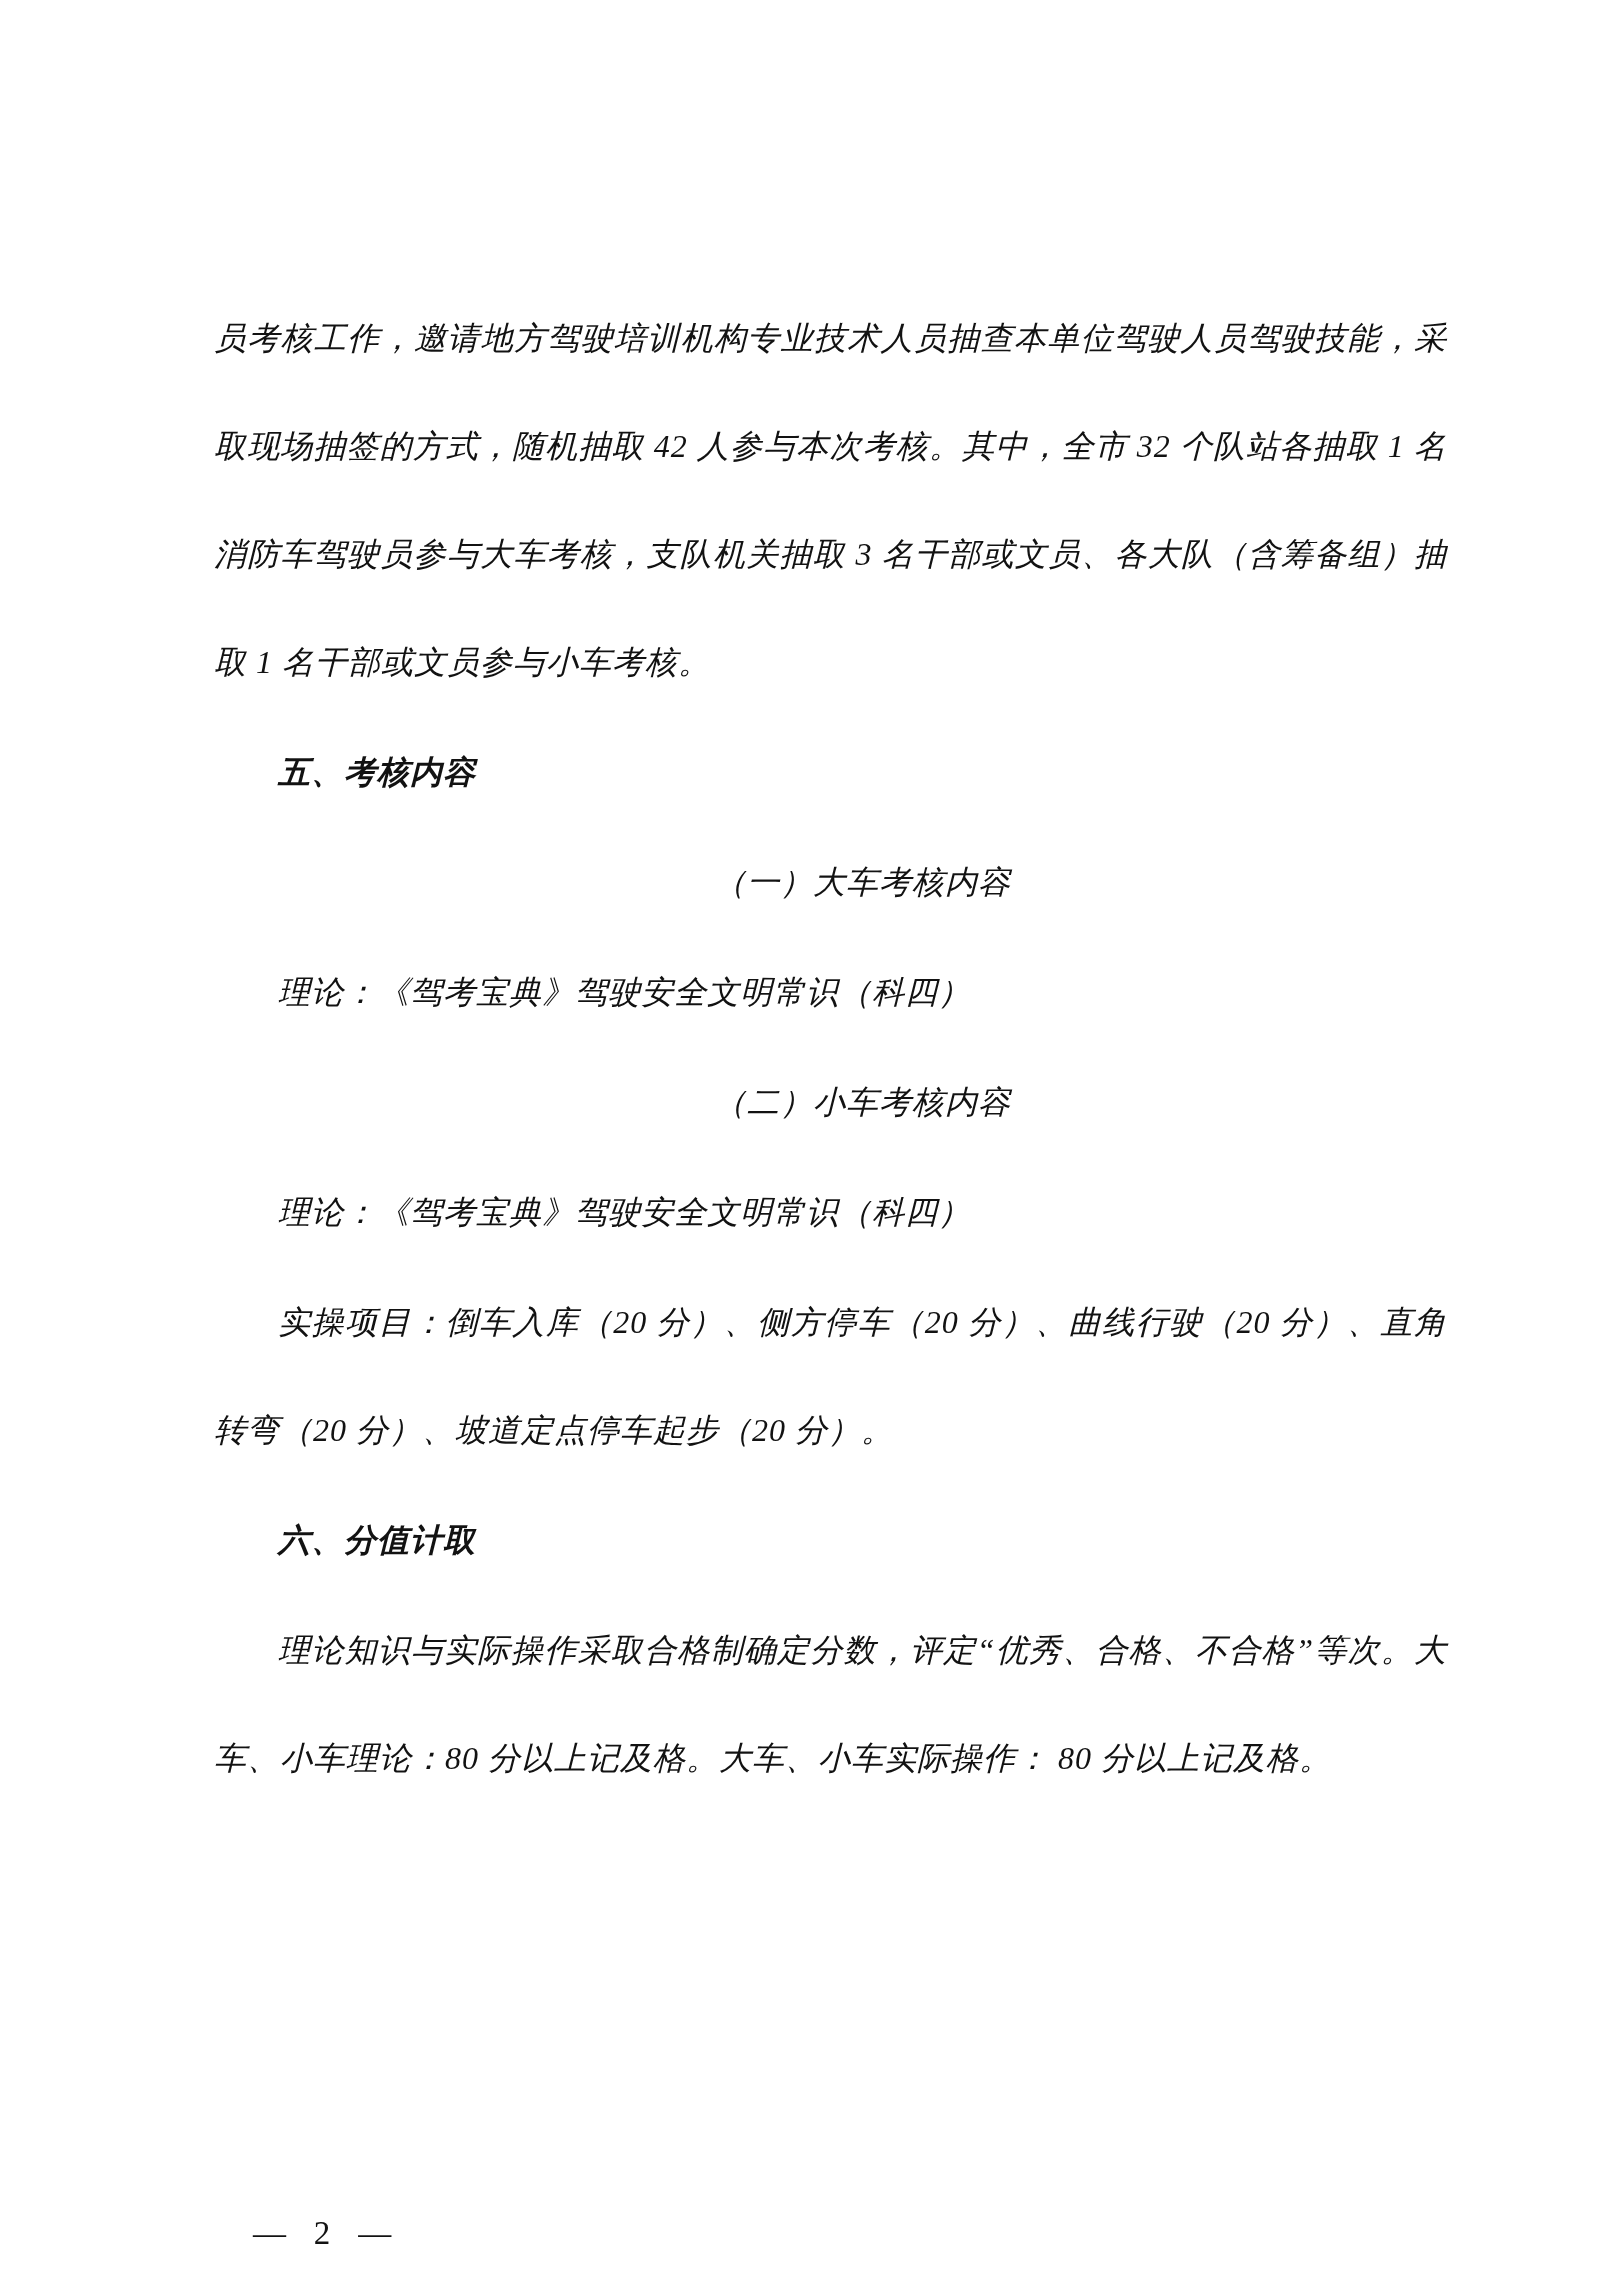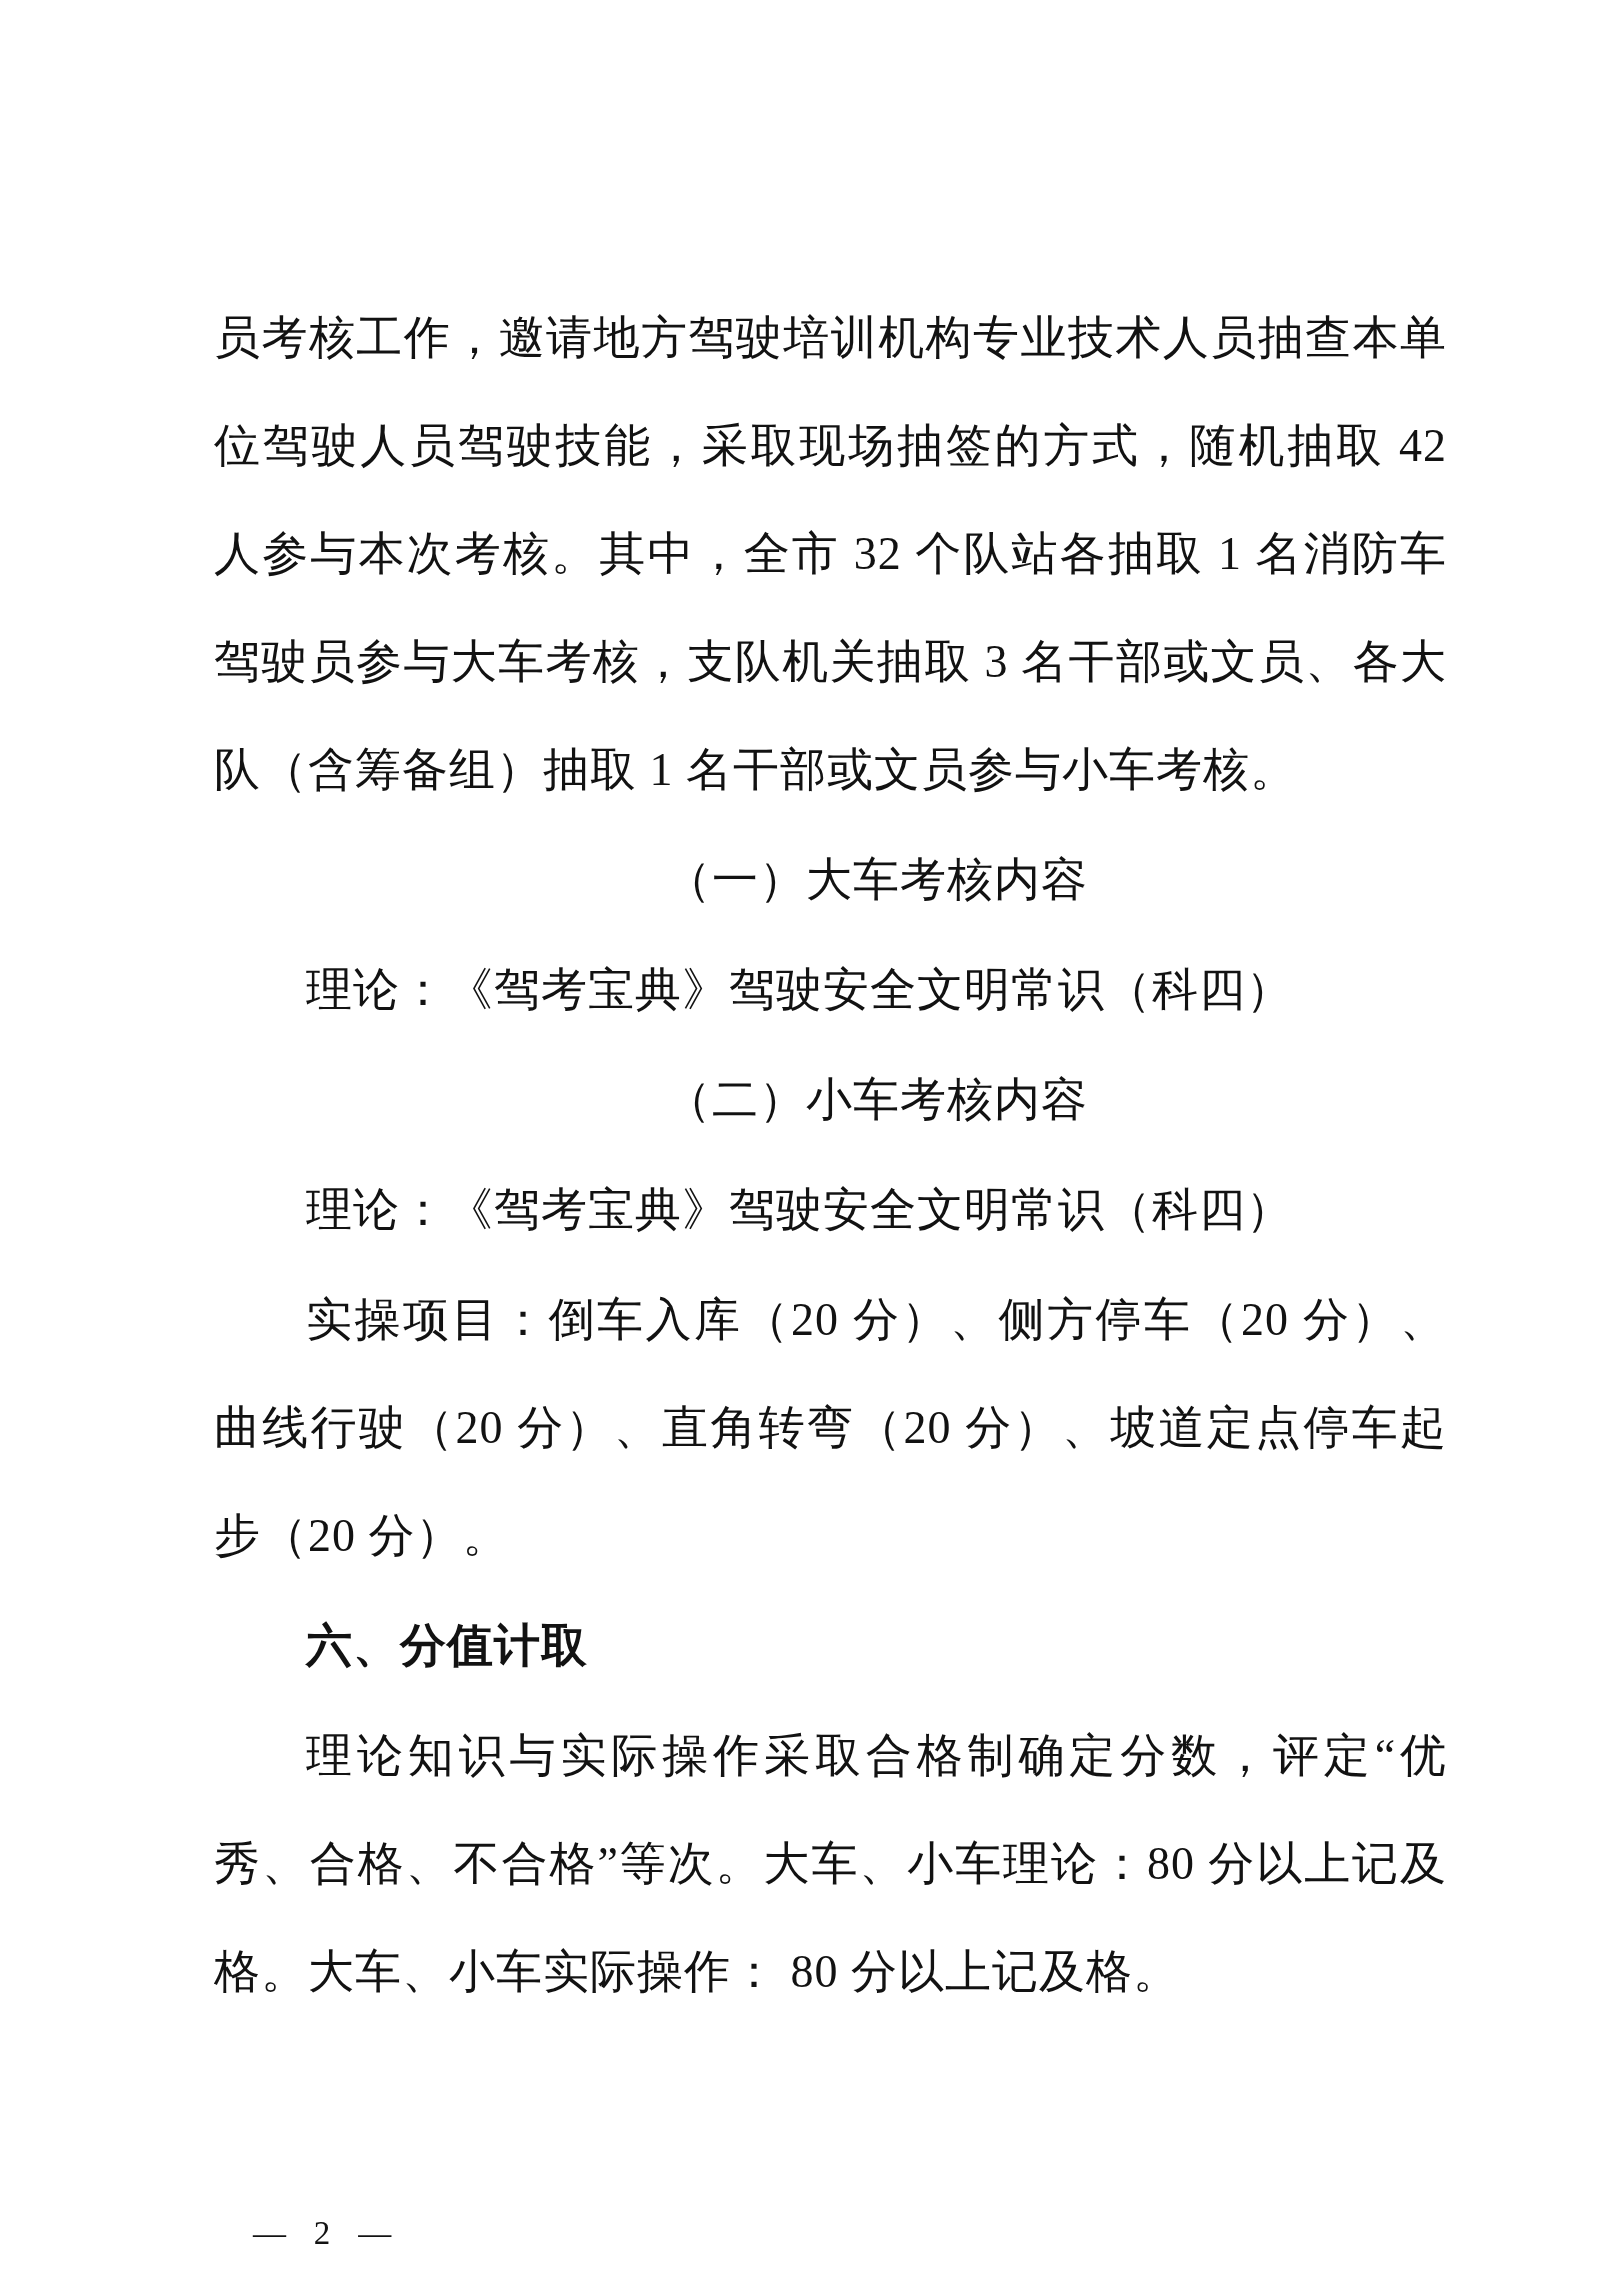--- a/index.html
+++ b/index.html
@@ -20,26 +20,27 @@
     inset: 0;
     background: #ffffff;
   }
   .content {
     position: absolute;
     left: 214px;
     top: 284px;
     width: 1245px;
   }
   .para {
-    font-size: 46px;
+    font-size: 32px;
     line-height: 108px;
     text-align: justify;
     margin: 0 12px 2px 0;
     letter-spacing: 1px;
     word-break: break-all;
+    font-style: italic;
   }
   .indent {
     text-indent: 2em;
   }
   .h1 {
     font-weight: bold;
     text-align: left;
   }
   .h2 {
     text-align: center;
@@ -56,20 +57,21 @@
 </style>
 </head>
 <body>
 
 <div class="page">
 
   <div class="content">
 
     <p class="para">员考核工作，邀请地方驾驶培训机构专业技术人员抽查本单位驾驶人员驾驶技能，采取现场抽签的方式，随机抽取 42 人参与本次考核。其中，全市 32 个队站各抽取 1 名消防车驾驶员参与大车考核，支队机关抽取 3 名干部或文员、各大队（含筹备组）抽取 1 名干部或文员参与小车考核。</p>
 
+    <p class="para indent h1">五、考核内容</p>
 
     <p class="para indent h2">（一）大车考核内容</p>
 
     <p class="para indent">理论：《驾考宝典》驾驶安全文明常识（科四）</p>
 
 
     <p class="para indent h2">（二）小车考核内容</p>
 
     <p class="para indent">理论：《驾考宝典》驾驶安全文明常识（科四）</p>
 

